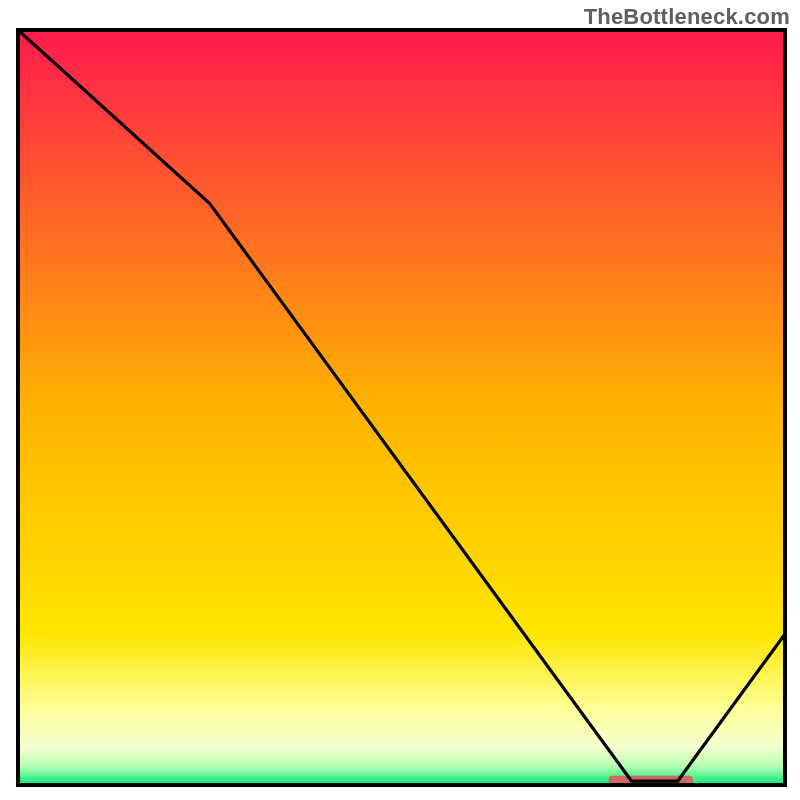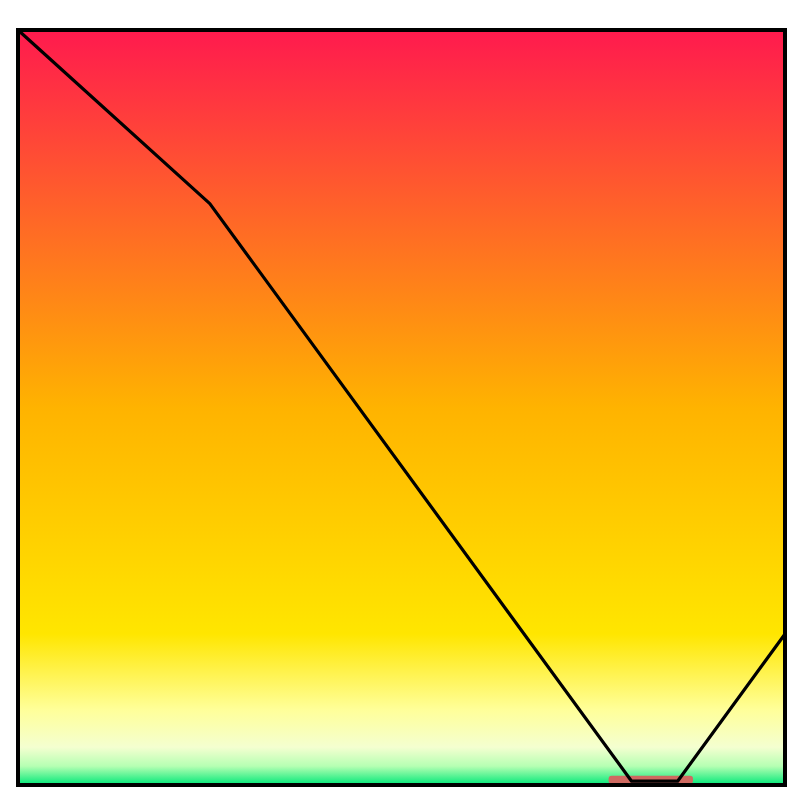--- a/index.html
+++ b/index.html
@@ -34,20 +34,21 @@
     width: 800px;
     height: 800px;
   }
   
 </style>
 </head>
 <body>
 
 <div class="chart-container">
 
+  <div class="watermark">TheBottleneck.com</div>
 
   <svg class="plot" viewBox="0 0 800 800">
     <defs>
       <linearGradient id="bg-grad" x1="0" y1="0" x2="0" y2="1">
           <stop offset="0.00%" stop-color="#ff1a4e"></stop>
           <stop offset="50.00%" stop-color="#ffb300"></stop>
           <stop offset="80.00%" stop-color="#ffe600"></stop>
           <stop offset="90.00%" stop-color="#ffff99"></stop>
           <stop offset="95.00%" stop-color="#f4ffd0"></stop>
           <stop offset="97.50%" stop-color="#b6ffb3"></stop>

